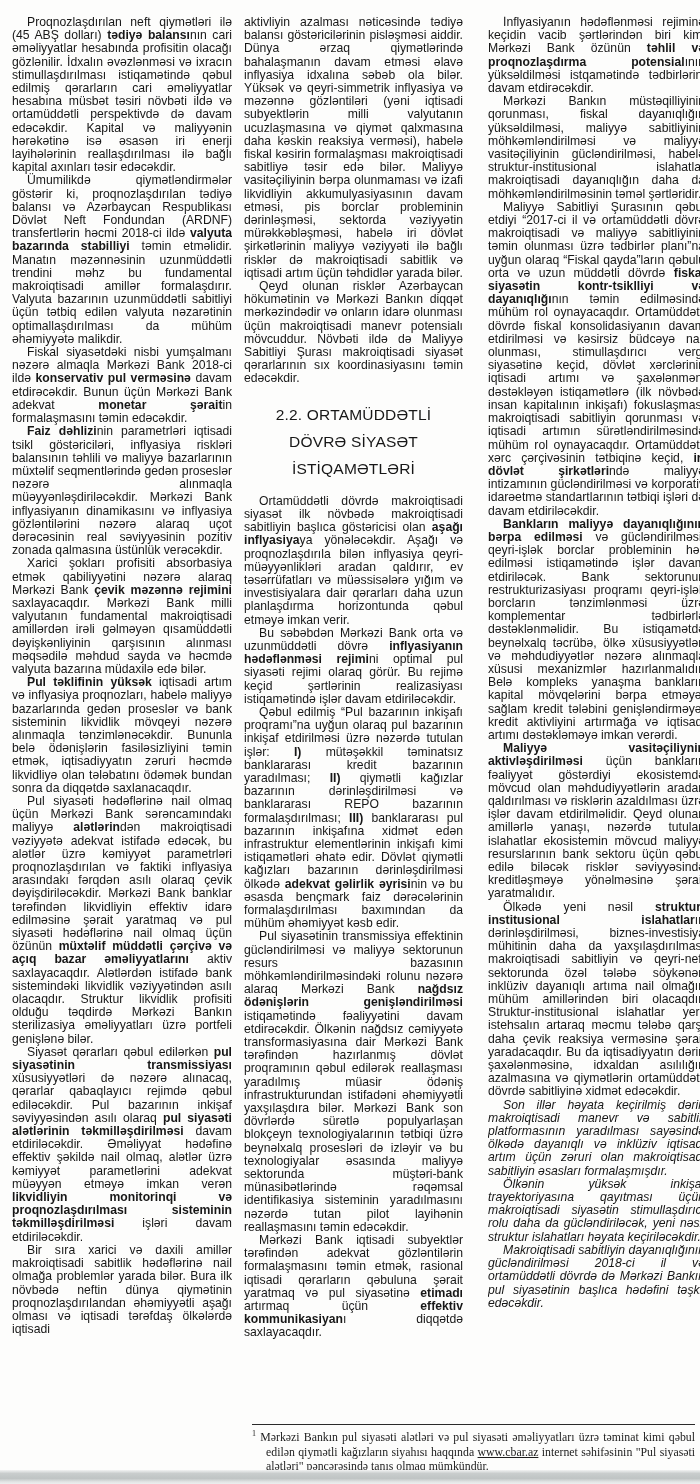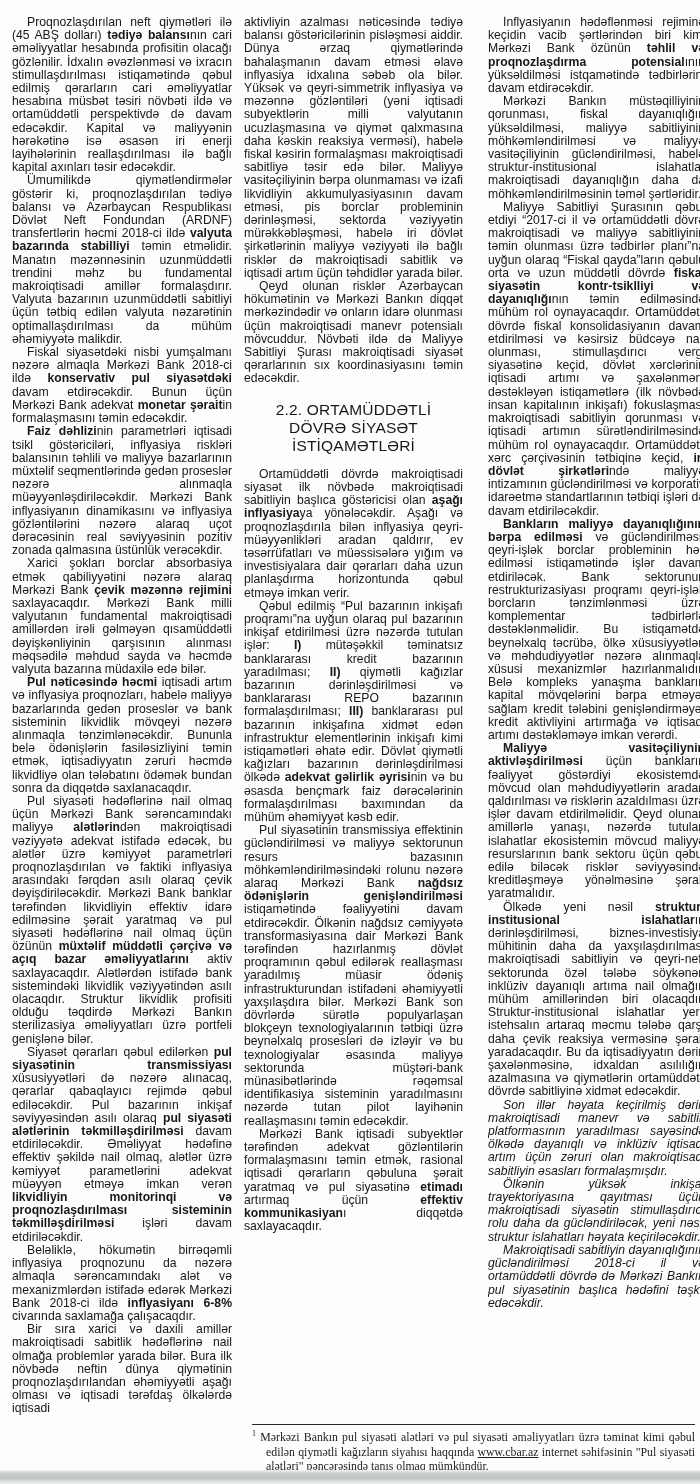--- a/index.html
+++ b/index.html
@@ -14,21 +14,21 @@
     color:#171717;
   }
   .col1{left:12px;width:220px;}
   .col2{left:244px;width:219px;}
   .col3{left:488px;width:217px;}
   .col p{margin:0;text-indent:15px;}
   .col p.flush{text-indent:0;}
   .col p.it{font-style:italic;}
   b{font-weight:bold;}
   .h2{
-    text-align:center;font-size:15.5px;line-height:18px;
+    text-align:center;font-size:15.5px;line-height:27px;
     margin:15px auto 13px;max-width:178px;text-indent:0;letter-spacing:.2px;
   }
   .hy{
     font-size:17.5px;line-height:20px;margin:18px 0 15px 6px;
     text-indent:0;letter-spacing:1px;
   }
   .footnote{
     position:absolute;left:252px;top:1424px;width:443px;
     border-top:1.5px solid #2a2a2a;padding-top:5px;
     font-family:Liberation Serif, serif;font-size:11.8px;line-height:14.6px;
@@ -41,34 +41,34 @@
     position:absolute;left:0;top:1470px;width:700px;height:14px;
     background:linear-gradient(#f2f3f3 0%,#c9cdcd 25%,#bfc4c4 60%,#e3e5e5 85%,#eceeee 100%);
   }
 </style>
 </head>
 <body>
 
 <div class="col col1">
     <p><span>Proqnozlaşdırılan neft qiymətləri ilə (45 ABŞ dolları) </span><b>tədiyə balansı</b><span>nın cari əməliyyatlar hesabında profisitin olacağı gözlənilir. İdxalın əvəzlənməsi və ixracın stimullaşdırılması istiqamətində qəbul edilmiş qərarların cari əməliyyatlar hesabına müsbət təsiri növbəti ildə və ortamüddətli perspektivdə də davam edəcəkdir. Kapital və maliyyənin hərəkətinə isə əsasən iri enerji layihələrinin reallaşdırılması ilə bağlı kapital axınları təsir edəcəkdir.</span></p>
     <p><span>Ümumilikdə qiymətləndirmələr göstərir ki, proqnozlaşdırılan tədiyə balansı və Azərbaycan Respublikası Dövlət Neft Fondundan (ARDNF) transfertlərin həcmi 2018-ci ildə </span><b>valyuta bazarında stabilliyi</b><span> təmin etməlidir. Manatın məzənnəsinin uzunmüddətli trendini məhz bu fundamental makroiqtisadi amillər formalaşdırır. Valyuta bazarının uzunmüddətli sabitliyi üçün tətbiq edilən valyuta nəzarətinin optimallaşdırılması da mühüm əhəmiyyətə malikdir.</span></p>
-    <p><span>Fiskal siyasətdəki nisbi yumşalmanı nəzərə almaqla Mərkəzi Bank 2018-ci ildə </span><b>konservativ pul siyasətdəki</b><span> davam etdirəcəkdir. Bunun üçün Mərkəzi Bank adekvat </span><b>monetar şərait</b><span>in formalaşmasını təmin edəcəkdir.</span></p>
+    <p><span>Fiskal siyasətdəki nisbi yumşalmanı nəzərə almaqla Mərkəzi Bank 2018-ci ildə </span><b>konservativ pul verməsinə</b><span> davam etdirəcəkdir. Bunun üçün Mərkəzi Bank adekvat </span><b>monetar şərait</b><span>in formalaşmasını təmin edəcəkdir.</span></p>
     <p><b>Faiz dəhlizi</b><span>nin parametrləri iqtisadi tsikl göstəriciləri, inflyasiya riskləri balansının təhlili və maliyyə bazarlarının müxtəlif seqmentlərində gedən proseslər nəzərə alınmaqla müəyyənləşdiriləcəkdir. Mərkəzi Bank inflyasiyanın dinamikasını və inflyasiya gözləntilərini nəzərə alaraq uçot dərəcəsinin real səviyyəsinin pozitiv zonada qalmasına üstünlük verəcəkdir.</span></p>
-    <p><span>Xarici şokları borclar absorbasiya etmək qabiliyyətini nəzərə alaraq Mərkəzi Bank </span><b>çevik məzənnə rejimini</b><span> saxlayacaqdır. Mərkəzi Bank milli valyutanın fundamental makroiqtisadi amillərdən irəli gəlməyən qısamüddətli dəyişkənliyinin qarşısının alınması məqsədilə məhdud sayda və həcmdə valyuta bazarına müdaxilə edə bilər.</span></p>
-    <p><b>Pul nəticəsində həcmi</b><span> iqtisadi artım və inflyasiya proqnozları, habelə maliyyə bazarlarında gedən proseslər və bank sisteminin likvidlik mövqeyi nəzərə alınmaqla tənzimlənəcəkdir. Bununla belə ödənişlərin fasiləsizliyini təmin etmək, iqtisadiyyatın zəruri həcmdə likvidliyə olan tələbatını ödəmək bundan sonra da diqqətdə saxlanacaqdır.</span></p>
+    <p><span>Xarici şokları profisiti absorbasiya etmək qabiliyyətini nəzərə alaraq Mərkəzi Bank </span><b>çevik məzənnə rejimini</b><span> saxlayacaqdır. Mərkəzi Bank milli valyutanın fundamental makroiqtisadi amillərdən irəli gəlməyən qısamüddətli dəyişkənliyinin qarşısının alınması məqsədilə məhdud sayda və həcmdə valyuta bazarına müdaxilə edə bilər.</span></p>
+    <p><b>Pul təklifinin yüksək</b><span> iqtisadi artım və inflyasiya proqnozları, habelə maliyyə bazarlarında gedən proseslər və bank sisteminin likvidlik mövqeyi nəzərə alınmaqla tənzimlənəcəkdir. Bununla belə ödənişlərin fasiləsizliyini təmin etmək, iqtisadiyyatın zəruri həcmdə likvidliyə olan tələbatını ödəmək bundan sonra da diqqətdə saxlanacaqdır.</span></p>
     <p><span>Pul siyasəti hədəflərinə nail olmaq üçün Mərkəzi Bank sərəncamındakı maliyyə </span><b>alətlərin</b><span>dən makroiqtisadi vəziyyətə adekvat istifadə edəcək, bu alətlər üzrə kəmiyyət parametrləri proqnozlaşdırılan və faktiki inflyasiya arasındakı fərqdən asılı olaraq çevik dəyişdiriləcəkdir. Mərkəzi Bank banklar tərəfindən likvidliyin effektiv idarə edilməsinə şərait yaratmaq və pul siyasəti hədəflərinə nail olmaq üçün özünün </span><b>müxtəlif müddətli çərçivə və açıq bazar əməliyyatlarını</b><span> aktiv saxlayacaqdır. Alətlərdən istifadə bank sistemindəki likvidlik vəziyyətindən asılı olacaqdır. Struktur likvidlik profisiti olduğu təqdirdə Mərkəzi Bankın sterilizasiya əməliyyatları üzrə portfeli genişlənə bilər.</span></p>
     <p><span>Siyasət qərarları qəbul edilərkən </span><b>pul siyasətinin transmissiyası</b><span> xüsusiyyətləri də nəzərə alınacaq, qərarlar qabaqlayıcı rejimdə qəbul ediləcəkdir. Pul bazarının inkişaf səviyyəsindən asılı olaraq </span><b>pul siyasəti alətlərinin təkmilləşdirilməsi</b><span> davam etdiriləcəkdir. Əməliyyat hədəfinə effektiv şəkildə nail olmaq, alətlər üzrə kəmiyyət parametlərini adekvat müəyyən etməyə imkan verən </span><b>likvidliyin monitorinqi və proqnozlaşdırılması sisteminin təkmilləşdirilməsi</b><span> işləri davam etdiriləcəkdir.</span></p>
-    <p><span>Beləliklə, hökumətin birrəqəmli inflyasiya proqnozunu da nəzərə almaqla sərəncamındakı alət və mexanizmlərdən istifadə edərək Mərkəzi Bank 2018-ci ildə </span><b>inflyasiyanı 6-8%</b><span> civarında saxlamağa çalışacaqdır.</span></p>
     <p><span>Bir sıra xarici və daxili amillər makroiqtisadi sabitlik hədəflərinə nail olmağa problemlər yarada bilər. Bura ilk növbədə neftin dünya qiymətinin proqnozlaşdırılandan əhəmiyyətli aşağı olması və iqtisadi tərəfdaş ölkələrdə iqtisadi</span></p>
   </div>
 <div class="col col2">
     <p class="flush"><span>aktivliyin azalması nəticəsində tədiyə balansı göstəricilərinin pisləşməsi aiddir. Dünya ərzaq qiymətlərində bahalaşmanın davam etməsi əlavə inflyasiya idxalına səbəb ola bilər. Yüksək və qeyri-simmetrik inflyasiya və məzənnə gözləntiləri (yəni iqtisadi subyektlərin milli valyutanın ucuzlaşmasına və qiymət qalxmasına daha kəskin reaksiya verməsi), habelə fiskal kəsirin formalaşması makroiqtisadi sabitliyə təsir edə bilər. Maliyyə vasitəçiliyinin bərpa olunmaması və izafi likvidliyin akkumulyasiyasının davam etməsi, pis borclar probleminin dərinləşməsi, sektorda vəziyyətin mürəkkəbləşməsi, habelə iri dövlət şirkətlərinin maliyyə vəziyyəti ilə bağlı risklər də makroiqtisadi sabitlik və iqtisadi artım üçün təhdidlər yarada bilər.</span></p>
     <p><span>Qeyd olunan risklər Azərbaycan hökumətinin və Mərkəzi Bankın diqqət mərkəzindədir və onların idarə olunması üçün makroiqtisadi manevr potensialı mövcuddur. Növbəti ildə də Maliyyə Sabitliyi Şurası makroiqtisadi siyasət qərarlarının sıx koordinasiyasını təmin edəcəkdir.</span></p>
     <div class="h2">2.2. ORTAMÜDDƏTLİ DÖVRƏ SİYASƏT İSTİQAMƏTLƏRİ</div>
     <p><span>Ortamüddətli dövrdə makroiqtisadi siyasət ilk növbədə makroiqtisadi sabitliyin başlıca göstəricisi olan </span><b>aşağı inflyasiya</b><span>ya yönələcəkdir. Aşağı və proqnozlaşdırıla bilən inflyasiya qeyri-müəyyənlikləri aradan qaldırır, ev təsərrüfatları və müəssisələrə yığım və investisiyalara dair qərarları daha uzun planlaşdırma horizontunda qəbul etməyə imkan verir.</span></p>
+    <p><span>Bu səbəbdən Mərkəzi Bank orta və uzunmüddətli dövrə </span><b>inflyasiyanın hədəflənməsi rejimi</b><span>ni optimal pul siyasəti rejimi olaraq görür. Bu rejimə keçid şərtlərinin realizasiyası istiqamətində işlər davam etdiriləcəkdir.</span></p>
     <p><span>Qəbul edilmiş “Pul bazarının inkişafı proqramı”na uyğun olaraq pul bazarının inkişaf etdirilməsi üzrə nəzərdə tutulan işlər: </span><b>I)</b><span> mütəşəkkil təminatsız banklararası kredit bazarının yaradılması; </span><b>II)</b><span> qiymətli kağızlar bazarının dərinləşdirilməsi və banklararası REPO bazarının formalaşdırılması; </span><b>III)</b><span> banklararası pul bazarının inkişafına xidmət edən infrastruktur elementlərinin inkişafı kimi istiqamətləri əhatə edir. Dövlət qiymətli kağızları bazarının dərinləşdirilməsi ölkədə </span><b>adekvat gəlirlik əyrisi</b><span>nin və bu əsasda bençmark faiz dərəcələrinin formalaşdırılması baxımından da mühüm əhəmiyyət kəsb edir.</span></p>
     <p><span>Pul siyasətinin transmissiya effektinin gücləndirilməsi və maliyyə sektorunun resurs bazasının möhkəmləndirilməsindəki rolunu nəzərə alaraq Mərkəzi Bank </span><b>nağdsız ödənişlərin genişləndirilməsi</b><span> istiqamətində fəaliyyətini davam etdirəcəkdir. Ölkənin nağdsız cəmiyyətə transformasiyasına dair Mərkəzi Bank tərəfindən hazırlanmış dövlət proqramının qəbul edilərək reallaşması yaradılmış müasir ödəniş infrastrukturundan istifadəni əhəmiyyətli yaxşılaşdıra bilər. Mərkəzi Bank son dövrlərdə sürətlə populyarlaşan blokçeyn texnologiyalarının tətbiqi üzrə beynəlxalq prosesləri də izləyir və bu texnologiyalar əsasında maliyyə sektorunda müştəri-bank münasibətlərində rəqəmsal identifikasiya sisteminin yaradılmasını nəzərdə tutan pilot layihənin reallaşmasını təmin edəcəkdir.</span></p>
     <p><span>Mərkəzi Bank iqtisadi subyektlər tərəfindən adekvat gözləntilərin formalaşmasını təmin etmək, rasional iqtisadi qərarların qəbuluna şərait yaratmaq və pul siyasətinə </span><b>etimadı</b><span> artırmaq üçün </span><b>effektiv kommunikasiyan</b><span>ı diqqətdə saxlayacaqdır.</span></p>
   </div>
 <div class="col col3">
     <p><span>İnflyasiyanın hədəflənməsi rejiminə keçidin vacib şərtlərindən biri kimi Mərkəzi Bank özünün </span><b>təhlil və proqnozlaşdırma potensial</b><span>ının yüksəldilməsi istqamətində tədbirlərini davam etdirəcəkdir.</span></p>
     <p><span>Mərkəzi Bankın müstəqilliyinin qorunması, fiskal dayanıqlığın yüksəldilməsi, maliyyə sabitliyinin möhkəmləndirilməsi və maliyyə vasitəçiliyinin gücləndirilməsi, habelə struktur-institusional islahatlar makroiqtisadi dayanıqlığın daha da möhkəmləndirilməsinin təməl şərtləridir.</span></p>
     <p><span>Maliyyə Sabitliyi Şurasının qəbul etdiyi “2017-ci il və ortamüddətli dövrə makroiqtisadi və maliyyə sabitliyinin təmin olunması üzrə tədbirlər planı”na uyğun olaraq “Fiskal qayda”ların qəbulu orta və uzun müddətli dövrdə </span><b>fiskal siyasətin kontr-tsiklliyi və dayanıqlığı</b><span>nın təmin edilməsində mühüm rol oynayacaqdır. Ortamüddətli dövrdə fiskal konsolidasiyanın davam etdirilməsi və kəsirsiz büdcəyə nail olunması, stimullaşdırıcı vergi siyasətinə keçid, dövlət xərclərinin iqtisadi artımı və şaxələnməni dəstəkləyən istiqamətlərə (ilk növbədə insan kapitalının inkişafı) fokuslaşması makroiqtisadi sabitliyin qorunması və iqtisadi artımın sürətləndirilməsində mühüm rol oynayacaqdır. Ortamüddətli xərc çərçivəsinin tətbiqinə keçid, </span><b>iri dövlət şirkətləri</b><span>ndə maliyyə intizamının gücləndirilməsi və korporativ idarəetmə standartlarının tətbiqi işləri də davam etdiriləcəkdir.</span></p>
     <p><b>Bankların maliyyə dayanıqlığının bərpa edilməsi</b><span> və gücləndirilməsi, qeyri-işlək borclar probleminin həll edilməsi istiqamətində işlər davam etdiriləcək. Bank sektorunun restrukturizasiyası proqramı qeyri-işlək borcların tənzimlənməsi üzrə komplementar tədbirlərlə dəstəklənməlidir. Bu istiqamətdə beynəlxalq təcrübə, ölkə xüsusiyyətləri və məhdudiyyətlər nəzərə alınmaqla xüsusi mexanizmlər hazırlanmalıdır. Belə kompleks yanaşma bankların kapital mövqelərini bərpa etməyə, sağlam kredit tələbini genişləndirməyə, kredit aktivliyini artırmağa və iqtisadi artımı dəstəkləməyə imkan verərdi.</span></p>
     <p><b>Maliyyə vasitəçiliynin aktivləşdirilməsi</b><span> üçün bankların fəaliyyət göstərdiyi ekosistemdə mövcud olan məhdudiyyətlərin aradan qaldırılması və risklərin azaldılması üzrə işlər davam etdirilməlidir. Qeyd olunan amillərlə yanaşı, nəzərdə tutulan islahatlar ekosistemin mövcud maliyyə resurslarının bank sektoru üçün qəbul edilə biləcək risklər səviyyəsində kreditləşməyə yönəlməsinə şərait yaratmalıdır.</span></p>

